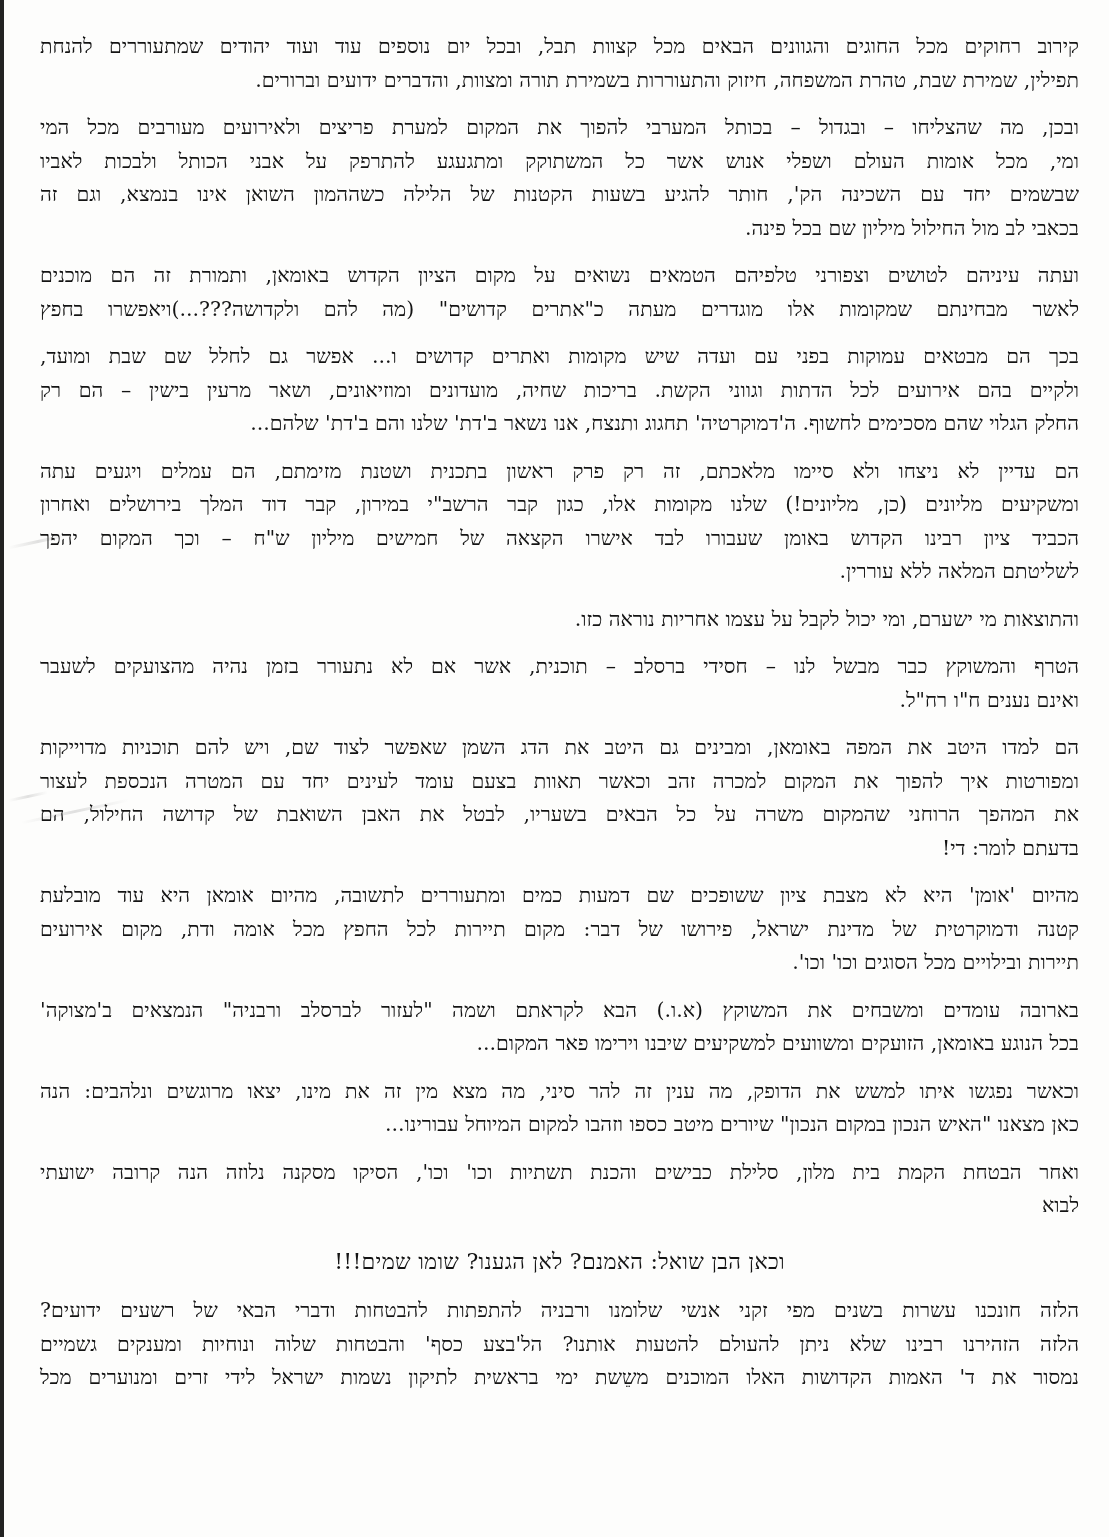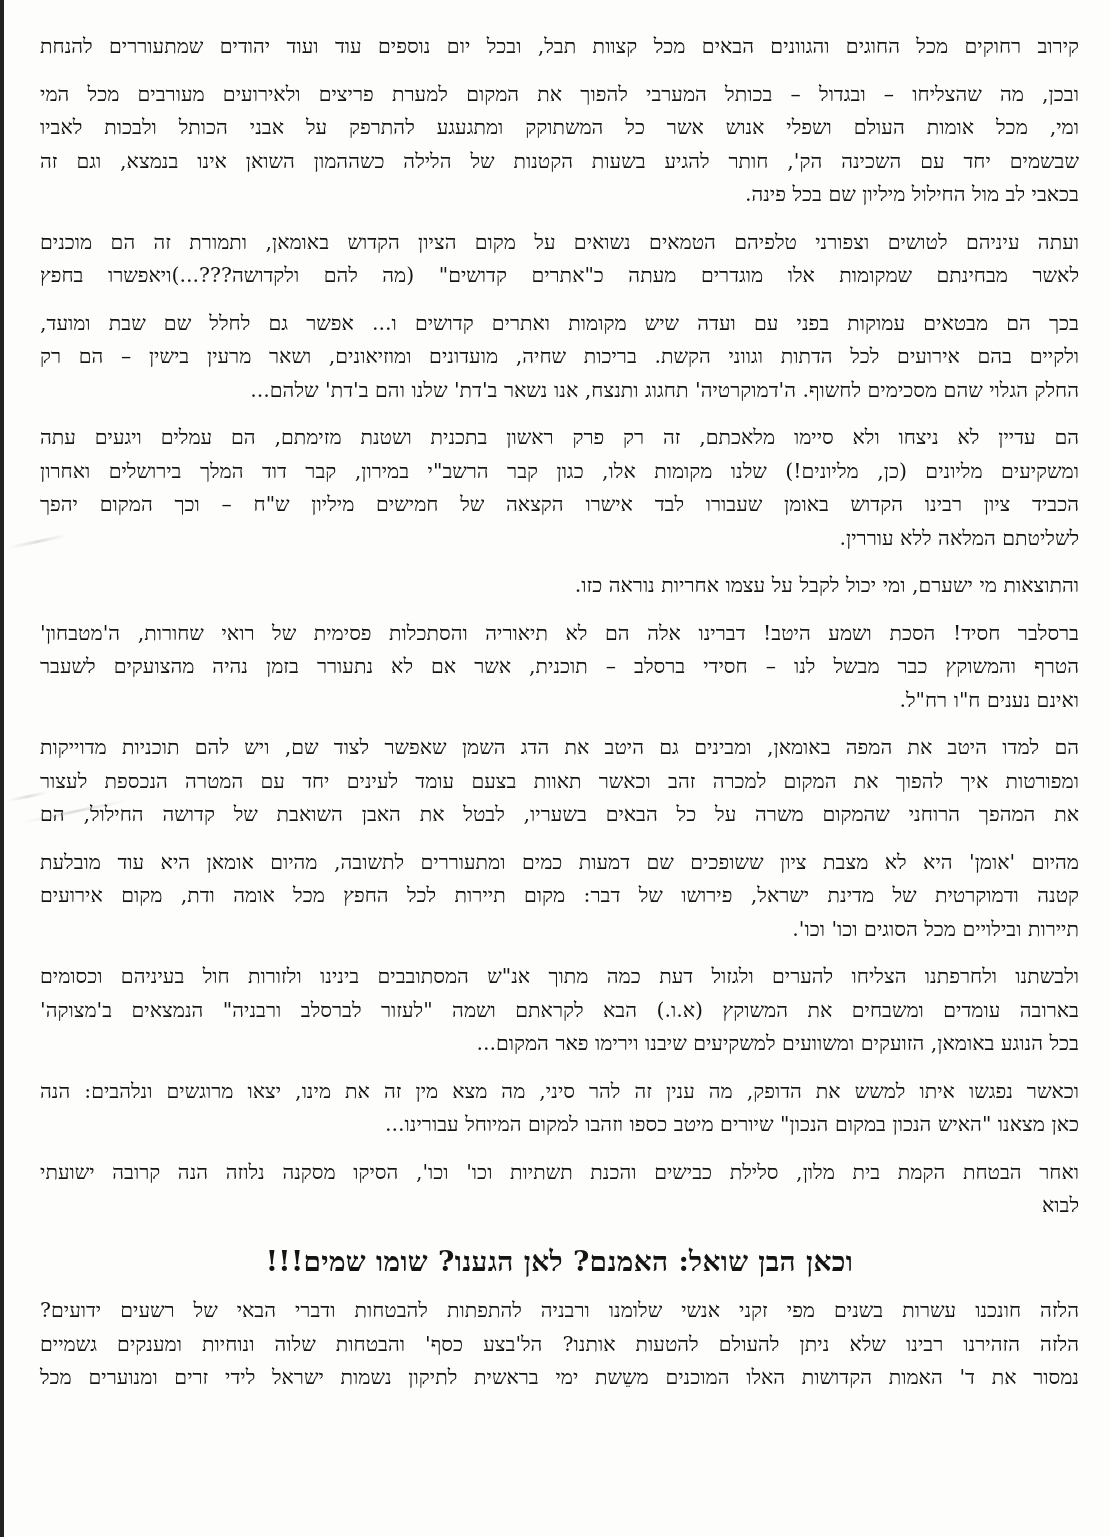--- a/index.html
+++ b/index.html
@@ -55,39 +55,40 @@
     text-align: justify;
     text-align-last: justify;
     white-space: nowrap;
     overflow: visible;
   }
   .line.last {
     text-align-last: right;
   }
   .heading {
     text-align: center;
-    font-weight: bold;
-    font-size: 28px;
+    font-weight: normal;
+    font-size: 22px;
     margin: 22px 0 16px 0;
     letter-spacing: 0.3px;
   }
 </style>
 </head>
 <body>
 
 <div class="page">
   <div class="left-edge"></div>
   <div class="smudge" style="left:8px; top:540px; width:60px;"></div>
   <div class="smudge" style="left:20px; top:810px; width:110px;"></div>
   <div class="smudge" style="left:8px; top:795px; width:40px;"></div>
 
   <div class="content">
 
     <p class="para">
       <span class="line">קירוב רחוקים מכל החוגים והגוונים הבאים מכל קצוות תבל, ובכל יום נוספים עוד ועוד יהודים שמתעוררים להנחת</span>
+      <span class="line last">תפילין, שמירת שבת, טהרת המשפחה, חיזוק והתעוררות בשמירת תורה ומצוות, והדברים ידועים וברורים.</span>
     </p>
 
     <p class="para">
       <span class="line">ובכן, מה שהצליחו – ובגדול – בכותל המערבי להפוך את המקום למערת פריצים ולאירועים מעורבים מכל המי</span>
       <span class="line">ומי, מכל אומות העולם ושפלי אנוש אשר כל המשתוקק ומתגעגע להתרפק על אבני הכותל ולבכות לאביו</span>
       <span class="line">שבשמים יחד עם השכינה הק', חותר להגיע בשעות הקטנות של הלילה כשההמון השואן אינו בנמצא, וגם זה</span>
       <span class="line last">בכאבי לב מול החילול מיליון שם בכל פינה.</span>
     </p>
 
     <p class="para">
@@ -106,39 +107,38 @@
       <span class="line">ומשקיעים מליונים (כן, מליונים!) שלנו מקומות אלו, כגון קבר הרשב"י במירון, קבר דוד המלך בירושלים ואחרון</span>
       <span class="line">הכביד ציון רבינו הקדוש באומן שעבורו לבד אישרו הקצאה של חמישים מיליון ש"ח – וכך המקום יהפך</span>
       <span class="line last">לשליטתם המלאה ללא עוררין.</span>
     </p>
 
     <p class="para">
       <span class="line last">והתוצאות מי ישערם, ומי יכול לקבל על עצמו אחריות נוראה כזו.</span>
     </p>
 
     <p class="para">
-      <span class="line">ברסלבר חסיד! הסכת ושמע היטב! דברינו אלה הם לא תיאוריה והסתכלות פסימית של רואי שחורות, ה'מטבחון'</span>
       <span class="line">הטרף והמשוקץ כבר מבשל לנו – חסידי ברסלב – תוכנית, אשר אם לא נתעורר בזמן נהיה מהצועקים לשעבר</span>
       <span class="line last">ואינם נענים ח"ו רח"ל.</span>
     </p>
 
     <p class="para">
       <span class="line">הם למדו היטב את המפה באומאן, ומבינים גם היטב את הדג השמן שאפשר לצוד שם, ויש להם תוכניות מדוייקות</span>
       <span class="line">ומפורטות איך להפוך את המקום למכרה זהב וכאשר תאוות בצעם עומד לעינים יחד עם המטרה הנכספת לעצור</span>
       <span class="line">את המהפך הרוחני שהמקום משרה על כל הבאים בשעריו,  לבטל את האבן השואבת של קדושה החילול, הם</span>
+      <span class="line last">בדעתם לומר: די!</span>
     </p>
 
     <p class="para">
       <span class="line">מהיום 'אומן' היא לא מצבת ציון ששופכים שם דמעות כמים ומתעוררים לתשובה, מהיום אומאן היא עוד מובלעת</span>
       <span class="line">קטנה ודמוקרטית של מדינת ישראל, פירושו של דבר: מקום תיירות לכל החפץ מכל אומה ודת, מקום אירועים</span>
       <span class="line last">תיירות ובילויים מכל הסוגים וכו' וכו'.</span>
     </p>
 
     <p class="para">
-      <span class="line">ולבשתנו ולחרפתנו הצליחו להערים ולגזול דעת כמה מתוך אנ"ש המסתובבים בינינו ולזורות חול בעיניהם וכסומים</span>
       <span class="line">בארובה עומדים ומשבחים את המשוקץ (א.ו.) הבא לקראתם ושמה "לעזור לברסלב ורבניה" הנמצאים ב'מצוקה'</span>
       <span class="line last">בכל הנוגע באומאן, הזועקים ומשוועים למשקיעים שיבנו וירימו פאר המקום...</span>
     </p>
 
     <p class="para">
       <span class="line">וכאשר נפגשו איתו למשש את הדופק, מה ענין זה להר סיני, מה מצא מין זה את מינו, יצאו מרוגשים ונלהבים: הנה</span>
       <span class="line last">כאן מצאנו "האיש הנכון במקום הנכון" שיורים מיטב כספו וזהבו למקום המיוחל עבורינו...</span>
     </p>
 
     <p class="para">

